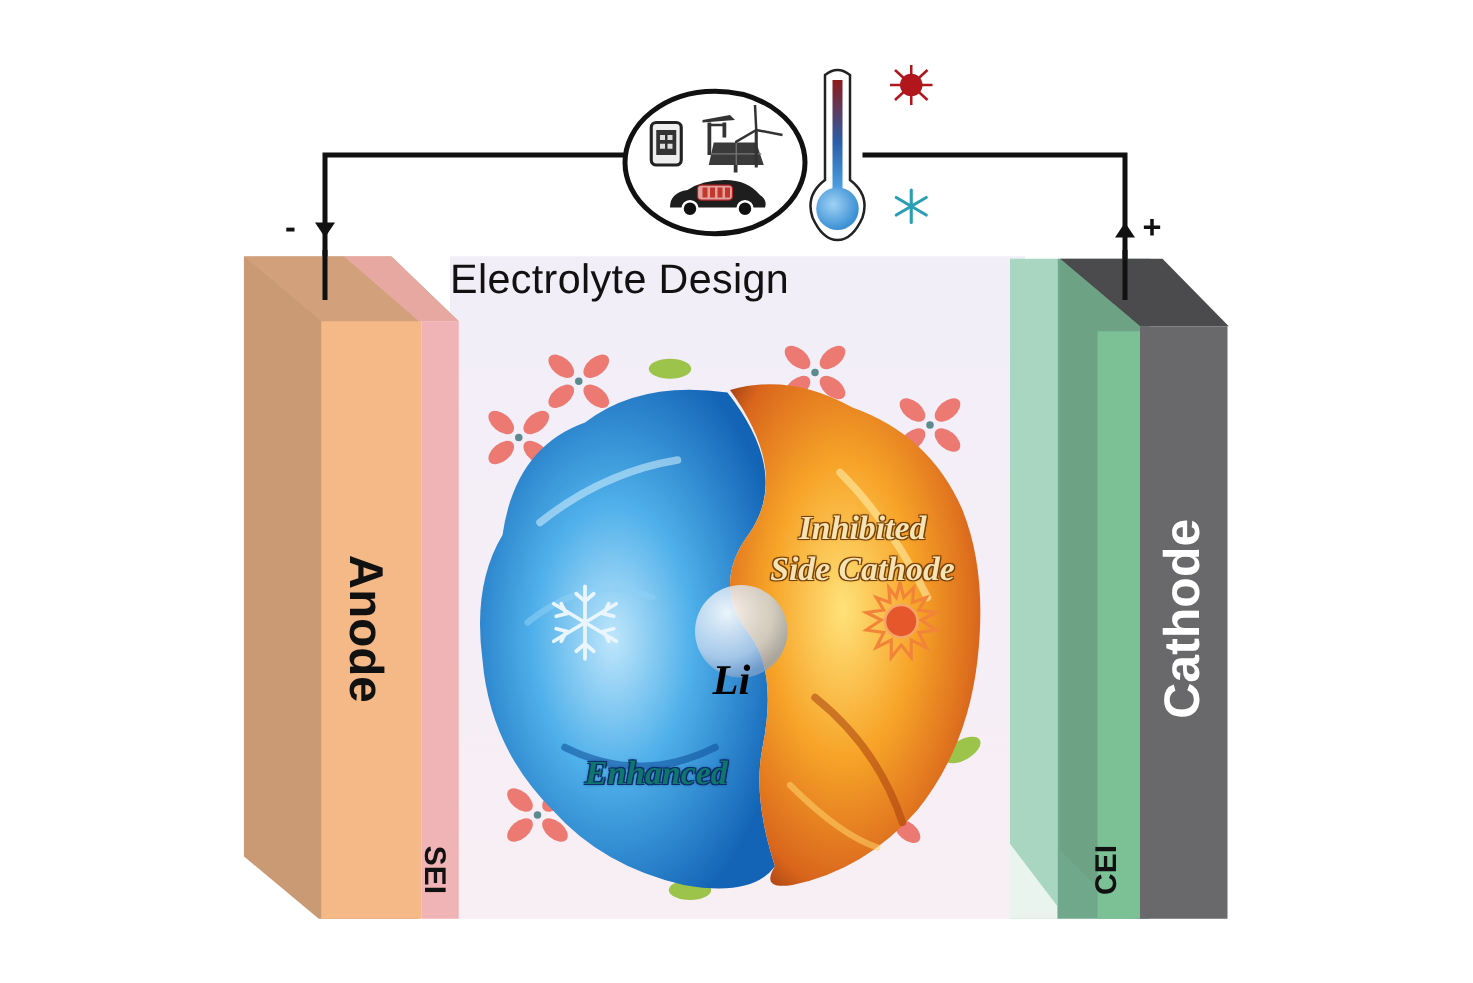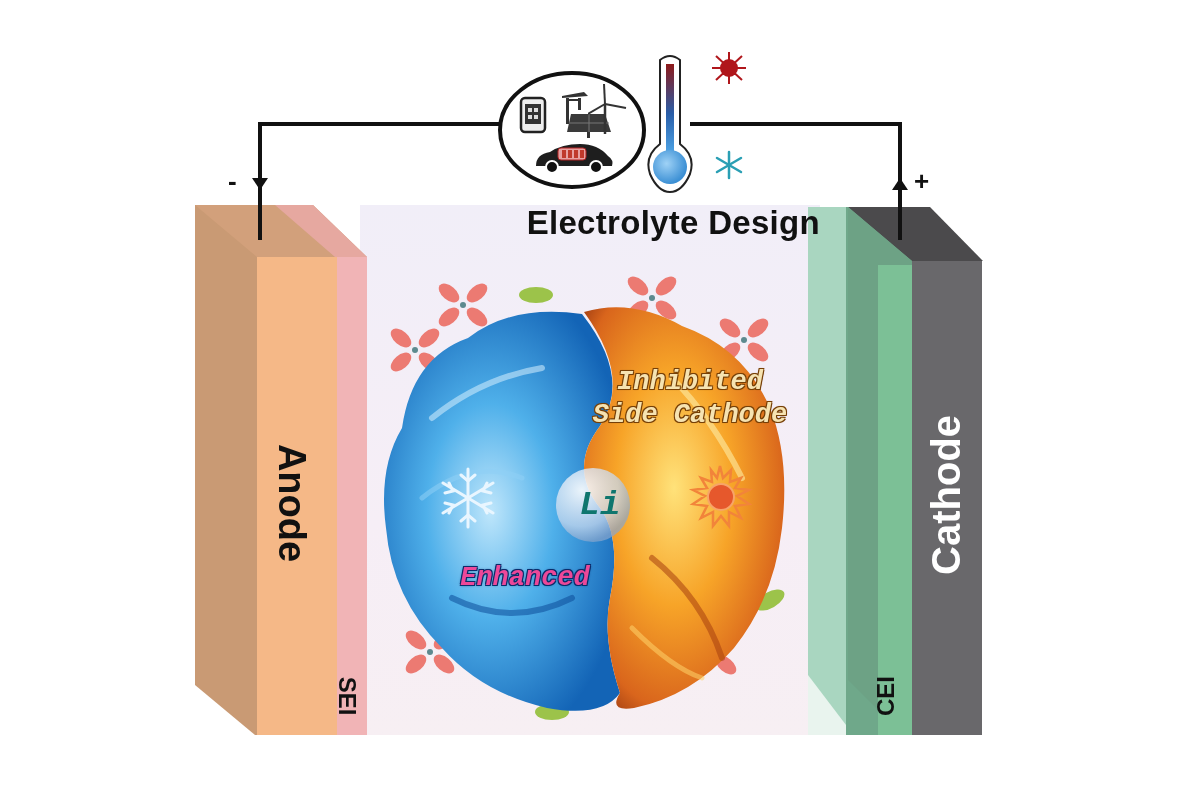--- a/index.html
+++ b/index.html
@@ -1,27 +1,27 @@
 <!DOCTYPE html>
 <html><head>
 <meta charset="utf-8">
 <style>
   html,body{margin:0;padding:0;background:#ffffff;}
   body{width:1178px;height:786px;position:relative;overflow:hidden;font-family:"Liberation Sans",sans-serif;}
   .abs{position:absolute;}
   svg{display:block;}
-  .title{left:360px;top:204px;width:460px;text-align:right;font-weight:bold;font-size:33px;color:#111;letter-spacing:0.3px;}
+  .title{left:360px;top:204px;width:460px;text-align:left;font-weight:normal;font-size:33px;color:#111;letter-spacing:0.3px;}
   .plus,.minus{font-weight:bold;font-size:26px;color:#111;}
   .vlabel{font-weight:bold;color:#111;white-space:nowrap;transform-origin:center center;}
-  .ball-text{font-family:Liberation Mono, monospace;font-style:italic;font-weight:bold;text-align:center;}
+  .ball-text{font-family:Liberation Serif, serif;font-style:italic;font-weight:bold;text-align:center;margin-top:40px;}
   .inhibited{left:560px;top:366px;width:260px;font-size:27px;line-height:33px;color:#f6e3b1;
      text-shadow:0 0 2px #6b3a06,1px 1px 0 #7a4208,-1px -1px 0 #7a4208,1px -1px 0 #7a4208,-1px 1px 0 #7a4208;}
-  .enhanced{left:405px;top:562px;width:240px;font-size:27px;line-height:33px;color:#ec4899;
+  .enhanced{left:405px;top:562px;width:240px;font-size:27px;line-height:33px;color:#0f766e;
      text-shadow:1px 1px 0 #0c2c6a,-1px -1px 0 #0c2c6a,1px -1px 0 #0c2c6a,-1px 1px 0 #0c2c6a,0 0 3px #0c2c6a;}
-  .li{left:570px;top:486px;width:60px;font-size:34px;color:#0f766e;text-align:center;}
+  .li{left:570px;top:486px;width:60px;font-size:34px;color:#000000;text-align:left;}
 </style>
 </head>
 <body>
 
 <div class="abs" style="left:360px;top:205px;width:460px;height:530px;background:linear-gradient(180deg,#f1eef8 0%,#f6eef6 60%,#f7eff3 100%);"></div>
 
 <svg class="abs" style="left:0;top:0;" width="1178" height="786">
   <polyline points="260,240 260,124 500,124" fill="none" stroke="#111" stroke-width="4"></polyline>
   <polyline points="690,124 900,124 900,240" fill="none" stroke="#111" stroke-width="4"></polyline>
 

